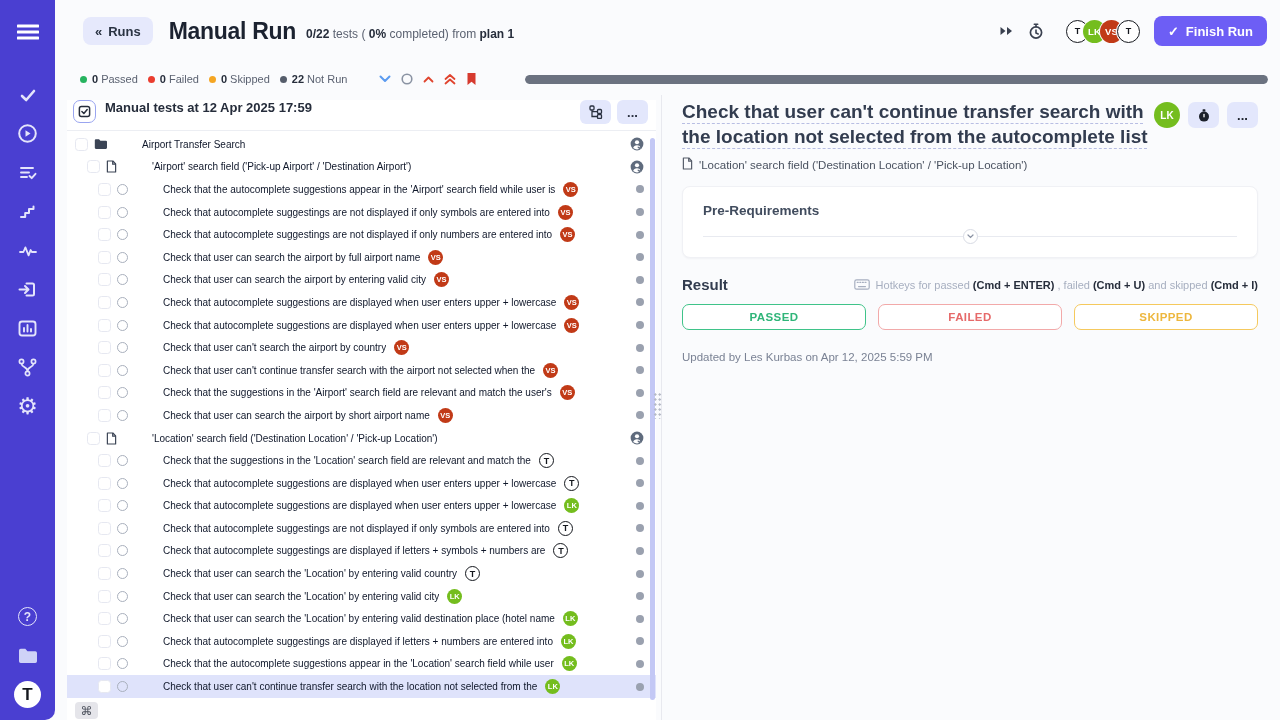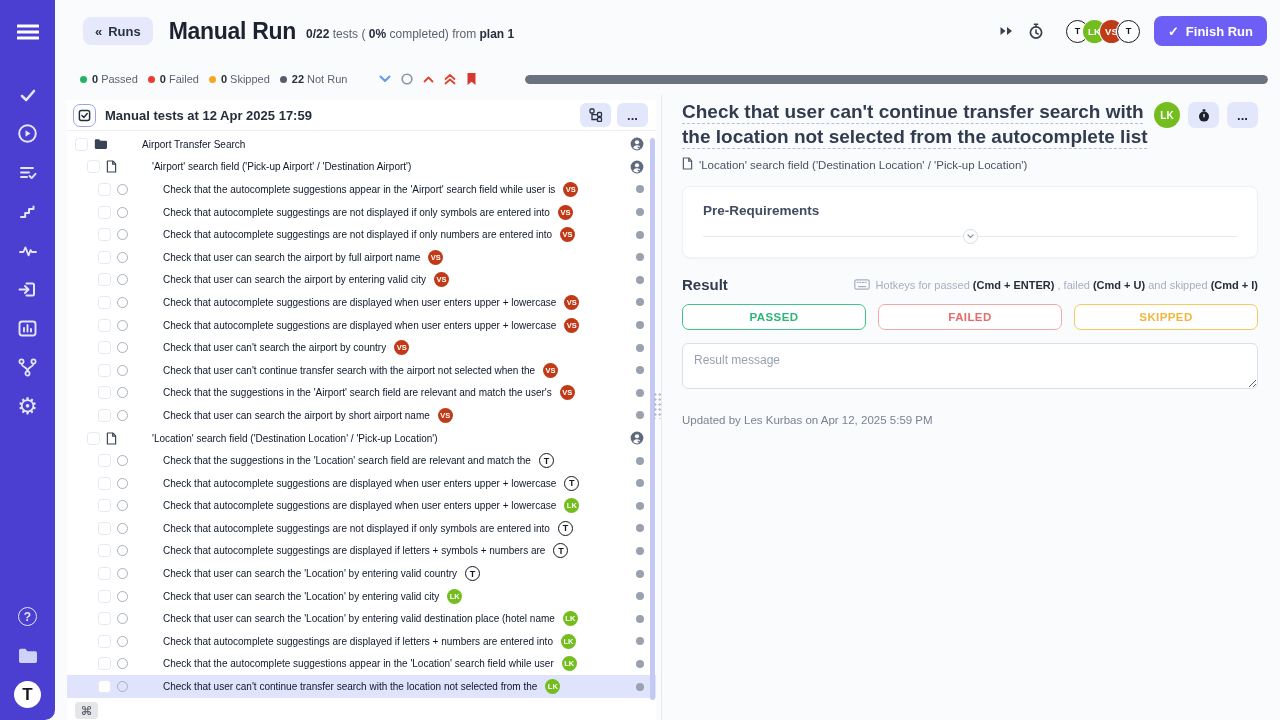--- a/index.html
+++ b/index.html
@@ -47,21 +47,21 @@
   .stat .sdot { width:7px; height:7px; border-radius:50%; margin-right:5px; }
   .stat b { color:#262d3b; margin-right:3px; }
   .sorticons { display:flex; align-items:center; gap:10px; margin-left:22px; }
   .sorticons span { display:flex; cursor:pointer; }
   .progress { flex:1; height:9px; border-radius:5px; background:#e4e6ea; margin:0 12px 0 48px; overflow:hidden; }
   .progress .fill { height:100%; background:#6b7280; border-radius:5px; }
 
   
   .left-panel { position:absolute; left:67px; top:100px; width:589px; bottom:0;
                 background:#fff; }
-  .lp-header { height:31px; display:flex; align-items:center; padding:0 8px 0 6px;
+  .lp-header { height:31px; display:flex; padding:0 8px 0 6px;
                border-bottom:1px solid #eceef3; }
   .cbox-btn { width:23px; height:23px; border:1.5px solid #9aa5f0; border-radius:7px; background:#fff;
               display:flex; align-items:center; justify-content:center; cursor:pointer; }
   .lp-title { font-size:13px; font-weight:600; color:#262d3b; margin-left:9px; }
   .lp-hbtns { margin-left:auto; display:flex; gap:6px; }
   .hdr-btn { height:24px; min-width:31px; background:#e3e7fc; border:none; border-radius:6px;
              display:flex; align-items:center; justify-content:center; color:#2a3140;
              font-family:inherit; font-size:13px; font-weight:700; cursor:pointer; }
 
   .tree { padding-top:2px; }
@@ -600,19 +600,18 @@
         <span><span class="hk-dim">Hotkeys for passed </span><span class="hk-strong">(Cmd + ENTER)</span><span class="hk-dim"> , failed </span><span class="hk-strong">(Cmd + U)</span><span class="hk-dim"> and skipped </span><span class="hk-strong">(Cmd + I)</span></span>
       </span>
     </div>
 
     <div class="verdicts">
         <button class="verdict" style="color: rgb(47, 181, 121); border-color: rgb(63, 195, 137);">PASSED</button>
         <button class="verdict" style="color: rgb(230, 106, 106); border-color: rgb(242, 169, 169);">FAILED</button>
         <button class="verdict" style="color: rgb(237, 183, 62); border-color: rgb(245, 201, 93);">SKIPPED</button>
       </div>
 
-    <textarea class="msg-box" placeholder="Result message" style=""></textarea>
 
     <div class="updated">Updated by Les Kurbas on Apr 12, 2025 5:59 PM</div>
   </section>
 
   <div class="cmd-hint">⌘</div>
 </div>
 
 </body></html>

